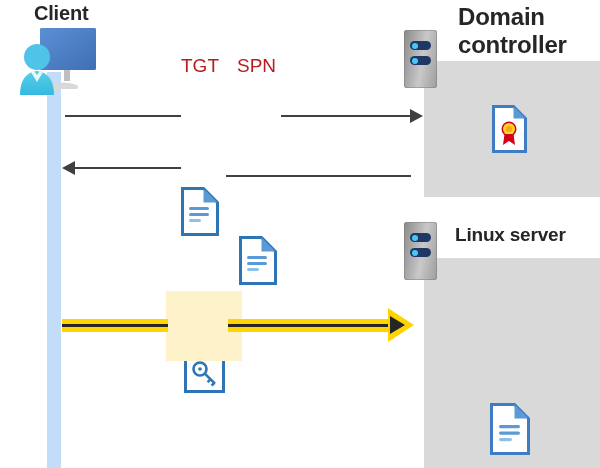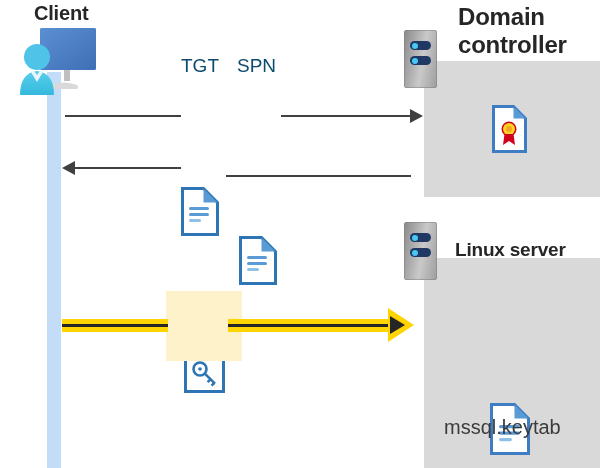--- a/index.html
+++ b/index.html
@@ -15,23 +15,23 @@
 
   
   .title-bold{
     font-weight:bold;
     color:#262626;
     letter-spacing:-0.2px;
     line-height:1.18;
   }
   #client-title{left:30px;top:2px;font-size:20px;}
   #dc-title{left:454px;top:3px;font-size:24px;width:146px;}
-  #linux-title{left:451px;top:224px;font-size:19px;margin-top:15px;}
+  #linux-title{left:451px;top:224px;font-size:19px;}
   #keytab-label{left:440px;top:416px;font-size:20px;color:#3b3b3b;}
-  .msg-label{font-size:19px;color:#0c4a6e;}
+  .msg-label{font-size:19px;color:#b91c1c;}
   #tgt-label{left:177px;top:55px;}
   #spn-label{left:233px;top:55px;}
 
   
   #lifeline{left:43px;top:72px;width:14px;height:396px;background:#c3ddf8;}
 
   
   .panel{background:#d9d9d9;}
   #dc-panel{left:420px;top:61px;width:180px;height:136px;}
   #linux-panel{left:420px;top:258px;width:180px;height:210px;}
@@ -149,21 +149,20 @@
   <div class="abs doc" style="left:486px;top:355px;">
     <svg width="40" height="52" viewBox="0 0 40 52">
       <path d="M1.5 1.5 h23 l14 14 v35 h-37 z" fill="#ffffff" stroke="#3E7DC4" stroke-width="3"></path>
       <path d="M24.5 1.5 l14 14 h-14 z" fill="#5B9BD5"></path>
       <rect x="9" y="22" width="21" height="3.2" rx="1.6" fill="#5B9BD5"></rect>
       <rect x="9" y="28.5" width="21" height="3.2" rx="1.6" fill="#5B9BD5"></rect>
       <rect x="9" y="35" width="13" height="3.2" rx="1.6" fill="#8FC0E8"></rect>
     </svg>
   </div>
 
-  <div class="abs" id="keytab-label">mssql.keytab</div>
 
   <div class="abs msg-label" id="tgt-label">TGT</div>
   <div class="abs msg-label" id="spn-label">SPN</div>
 
   <div class="abs line" style="left:61px;top:115px;width:116px;"></div>
   <div class="abs line" style="left:277px;top:115px;width:130px;"></div>
   <div class="abs arrowhead-r" style="left:406px;top:109px;"></div>
 
   <div class="abs doc" style="left:177px;top:87px;">
     <svg width="38" height="49" viewBox="0 0 38 49">

